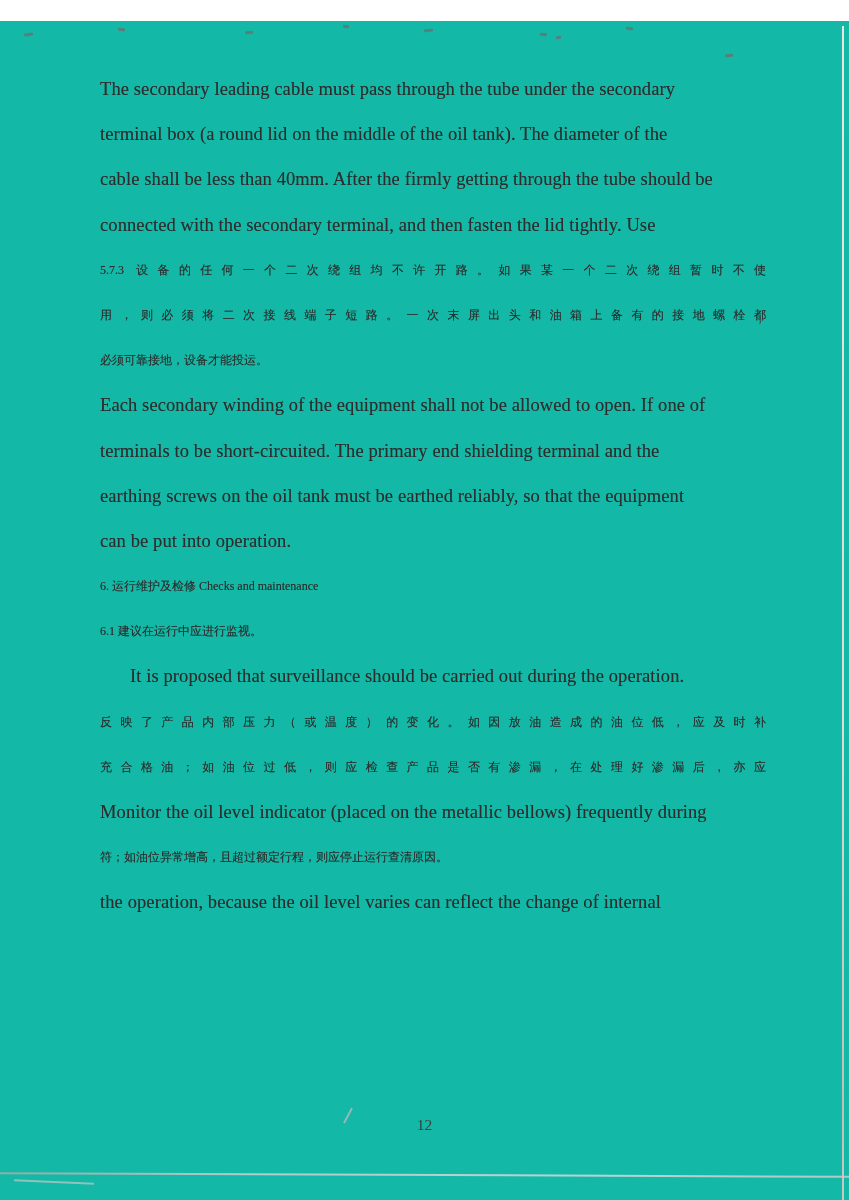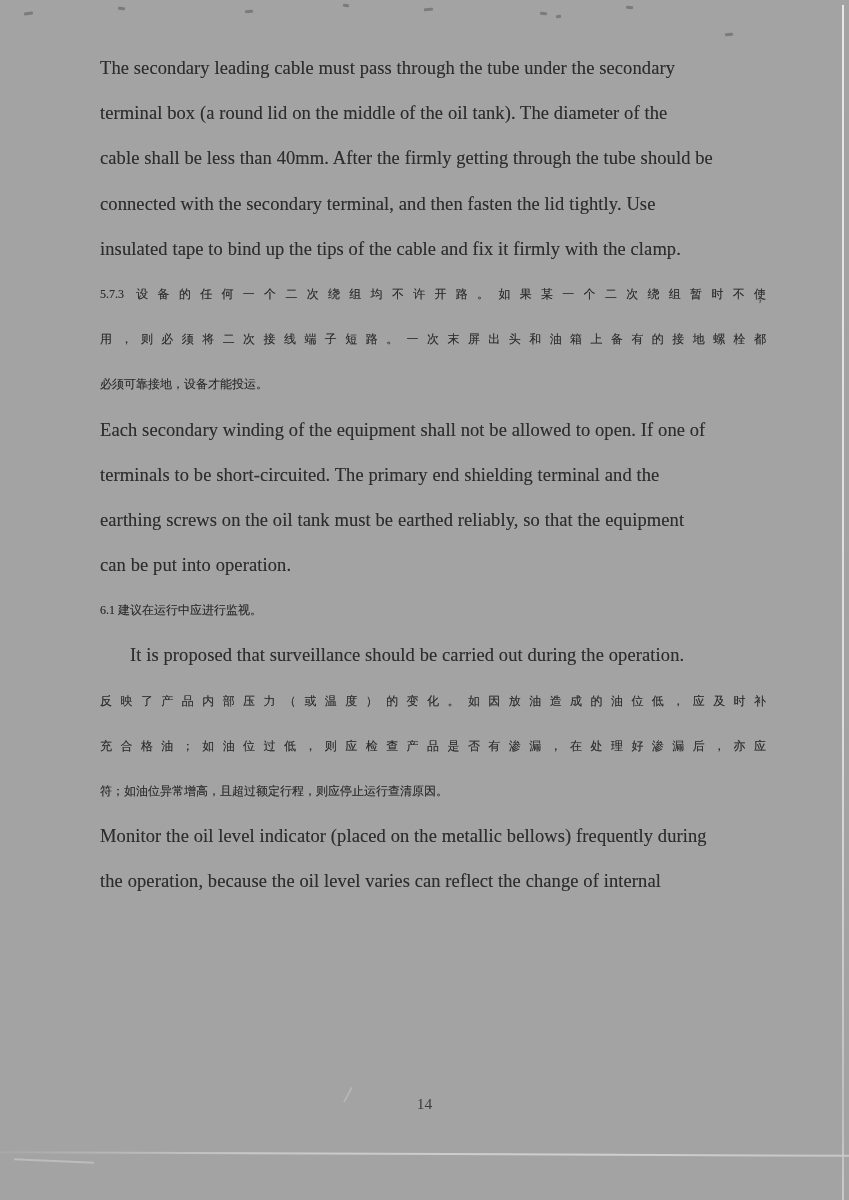--- a/index.html
+++ b/index.html
@@ -10,21 +10,22 @@
     width: 849px;
     height: 1200px;
     position: relative;
     overflow: hidden;
     background: #ffffff;
     font-family: "Liberation Serif", "DejaVu Serif", serif;
   }
   .page {
     position: absolute;
     inset: 0;
-    background: #a3a3a3;
+    background: #14b8a6;
+    margin-top: 21px;
   }
   .textcol {
     position: absolute;
     left: 100px;
     top: 46px;
     width: 666px;
   }
   .line {
     height: 45.2px;
     line-height: 45.2px;
@@ -114,38 +115,38 @@
 </head>
 <body>
 
 <div class="page">
 
   <div class="textcol">
     <div class="line en">The secondary leading cable must pass through the tube under the secondary</div>
     <div class="line en">terminal box (a round lid on the middle of the oil tank). The diameter of the</div>
     <div class="line en">cable shall be less than 40mm. After the firmly getting through the tube should be</div>
     <div class="line en">connected with the secondary terminal, and then fasten the lid tightly. Use</div>
-    <div class="line en">insulated tape to bind up the tips of the cable and fix it firmly with the clamp.</div>
     <div class="line zh fill">5.7.3 设备的任何一个二次绕组均不许开路。如果某一个二次绕组暂时不使</div>
     <div class="line zh fill">用，则必须将二次接线端子短路。一次末屏出头和油箱上备有的接地螺栓都</div>
     <div class="line zh">必须可靠接地，设备才能投运。</div>
     <div class="line en">Each secondary winding of the equipment shall not be allowed to open. If one of</div>
     <div class="line en">terminals to be short-circuited. The primary end shielding terminal and the</div>
     <div class="line en">earthing screws on the oil tank must be earthed reliably, so that the equipment</div>
     <div class="line en">can be put into operation.</div>
+    <div class="line zh">6. 运行维护及检修  Checks and maintenance</div>
     <div class="line zh">6.1 建议在运行中应进行监视。</div>
     <div class="line en indent">It is proposed that surveillance should be carried out during the operation.</div>
     <div class="line zh fill">反映了产品内部压力（或温度）的变化。如因放油造成的油位低，应及时补</div>
     <div class="line zh fill">充合格油；如油位过低，则应检查产品是否有渗漏，在处理好渗漏后，亦应</div>
+    <div class="line en">Monitor the oil level indicator (placed on the metallic bellows) frequently during</div>
     <div class="line zh">符；如油位异常增高，且超过额定行程，则应停止运行查清原因。</div>
-    <div class="line en">Monitor the oil level indicator (placed on the metallic bellows) frequently during</div>
     <div class="line en">the operation, because the oil level varies can reflect the change of internal</div>
   </div>
 
-  <div class="page-number">14</div>
+  <div class="page-number">12</div>
 
   <div class="edge-right"></div>
   <div class="fold-line"></div>
   <div class="fold-smudge"></div>
   <div class="slash-mark"></div>
   <span class="tick-mark">'</span>
 
   <div class="speck" style="left:24px;  top:12px; width:9px; transform:rotate(-8deg);"></div>
   <div class="speck" style="left:118px; top:7px;  width:7px; transform:rotate(5deg);"></div>
   <div class="speck" style="left:245px; top:10px; width:8px; transform:rotate(-4deg);"></div>

